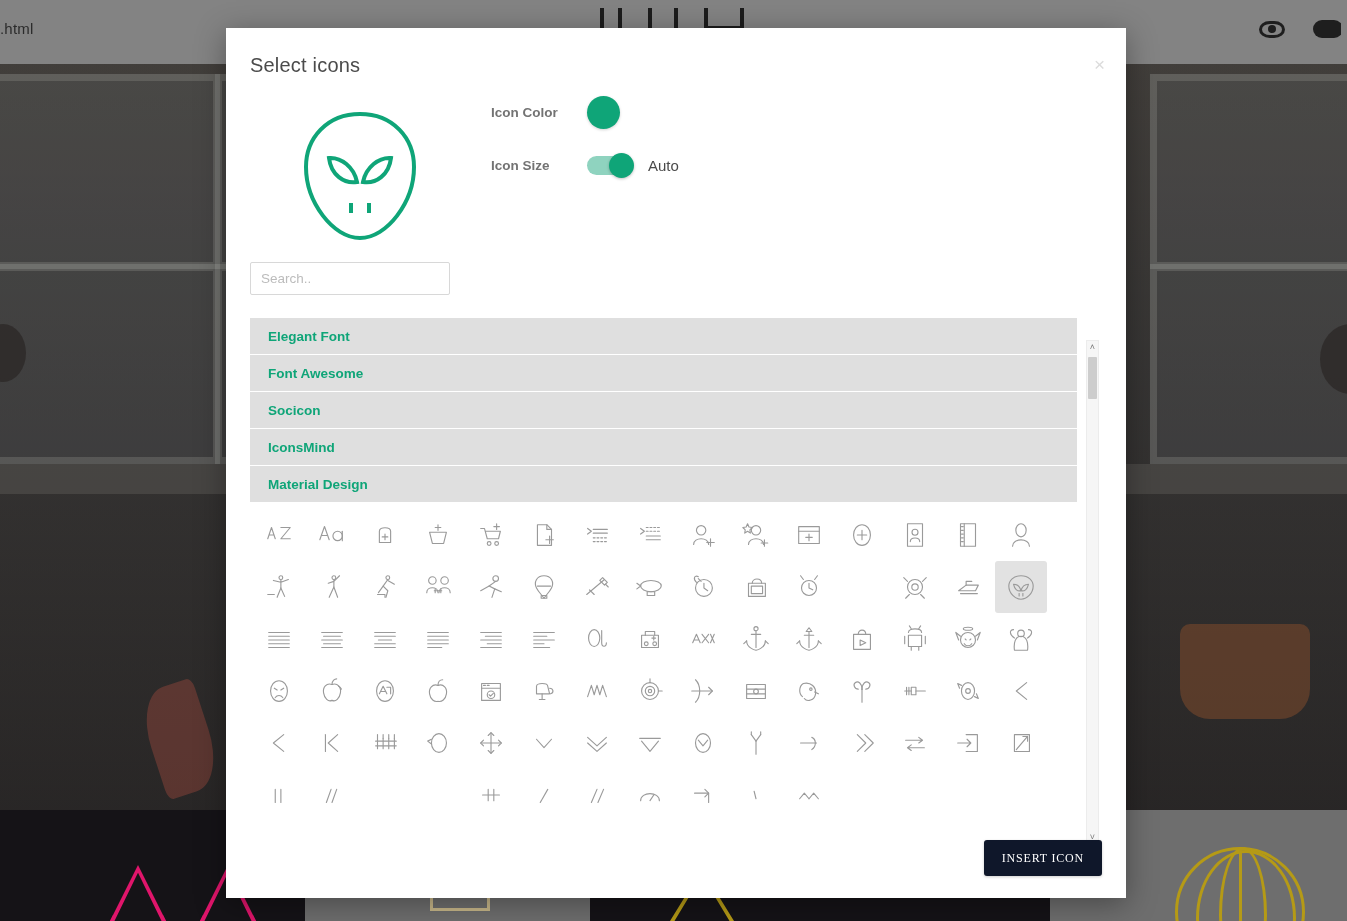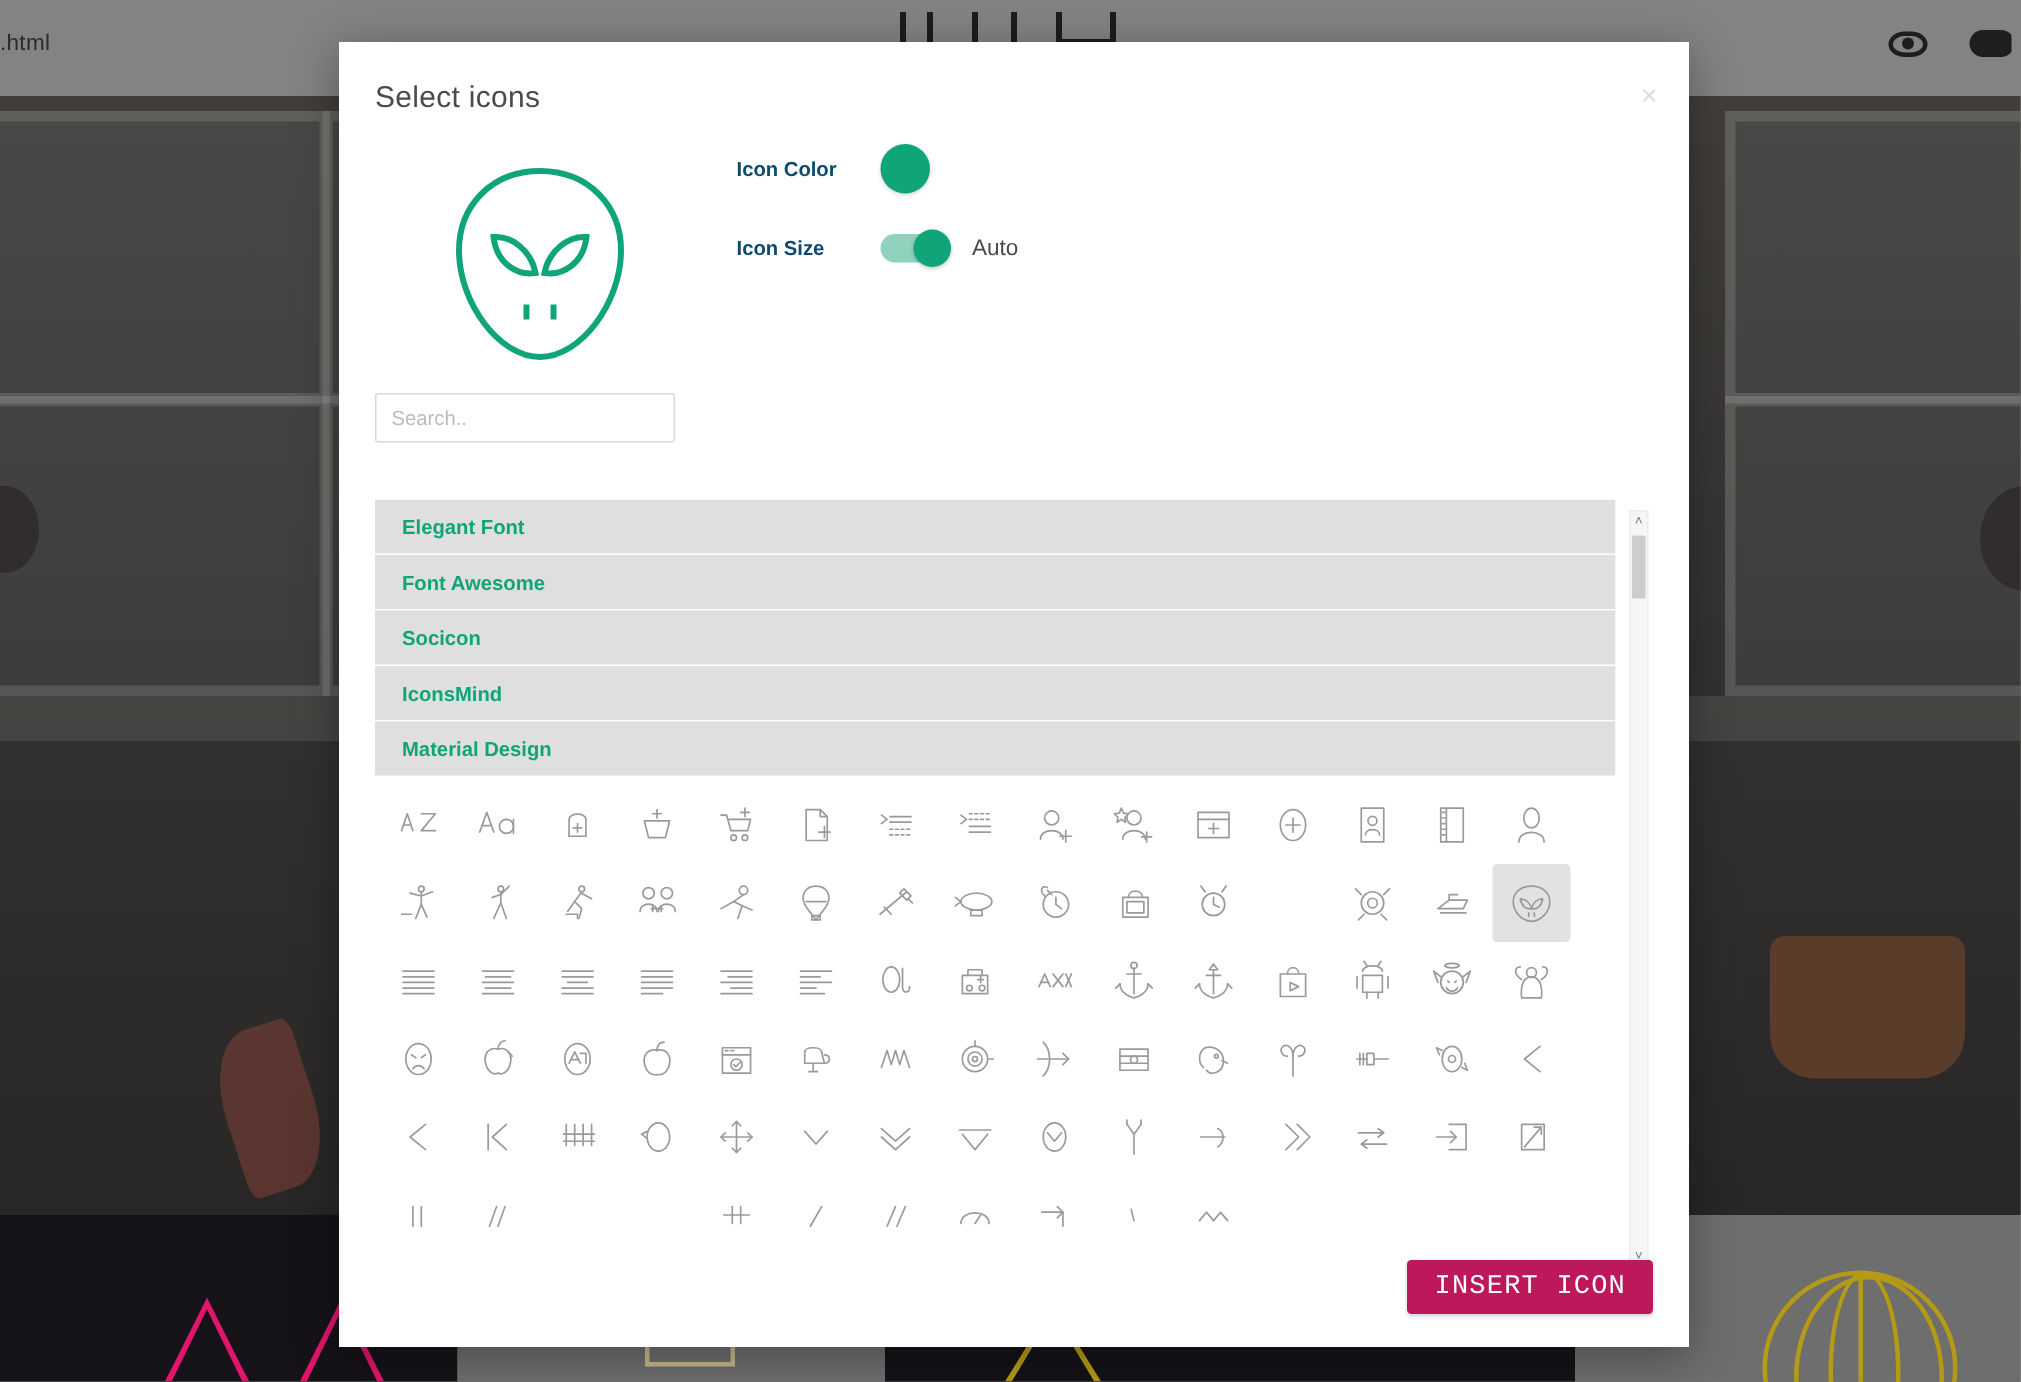--- a/index.html
+++ b/index.html
@@ -186,21 +186,21 @@
     display: flex; align-items: center; justify-content: center;
   }
 
   
   .opt-row {
     position: absolute; display: flex; align-items: center;
   }
   .opt-color { left: 265px; top: 68px; }
   .opt-size  { left: 265px; top: 128px; }
   .opt-label {
-    font-size: 13.5px; font-weight: bold; color: #0c4a6e;
+    font-size: 13.5px; font-weight: bold; color: #737373;
     width: 96px;
   }
   .color-swatch {
     width: 33px; height: 33px; border-radius: 50%;
     background: #0fa578;
     box-shadow: 0 1px 3px rgba(0,0,0,.18);
     margin-left: 0px;
     cursor: pointer;
   }
   .toggle {
@@ -225,21 +225,21 @@
     border: 1px solid #d8d8d8; border-radius: 2px;
     padding: 0 10px; font-size: 13.5px; color: #666;
     outline: none;
     font-family: "Liberation Sans", sans-serif;
     background: #fff;
   }
   .search-input::placeholder { color: #bcbcbc; }
 
   
   .panel {
-    position: absolute; left: 24px; top: 305px;
+    position: absolute; left: 24px; top: 290px;
     width: 827px; height: 500px;
     overflow: hidden;
   }
   .cat-list { width: 100%; }
   .cat-item {
     height: 37px; background: #dfdfdf;
     border-bottom: 1px solid #ffffff;
     display: flex; align-items: center;
     padding-left: 18px;
     font-size: 13.5px; font-weight: bold; color: #0fa578;
@@ -274,26 +274,26 @@
   .sb-down { bottom: 0; }
   .sb-thumb {
     position: absolute; left: 1px; top: 16px;
     width: 9px; height: 42px; background: #cdcdcd; border-radius: 1px;
     cursor: pointer;
   }
 
   
   .insert-btn {
     position: absolute; right: 24px; bottom: 22px;
-    background: #be185d; color: #ffffff;
+    background: #0f172a; color: #ffffff;
     border: none; border-radius: 3px;
     padding: 0 18px; height: 36px;
-    font-size: 18px; letter-spacing: .8px;
+    font-size: 12px; letter-spacing: .8px;
     cursor: pointer;
-    font-family: Liberation Mono, monospace;
+    font-family: Liberation Serif, serif;
     box-shadow: 0 1px 3px rgba(0,0,0,.2);
   }
 </style>
 </head>
 <body>
 
 <div id="bg-root">
 
   <div class="photo-area">
     <div class="window-frame wf1"></div>

